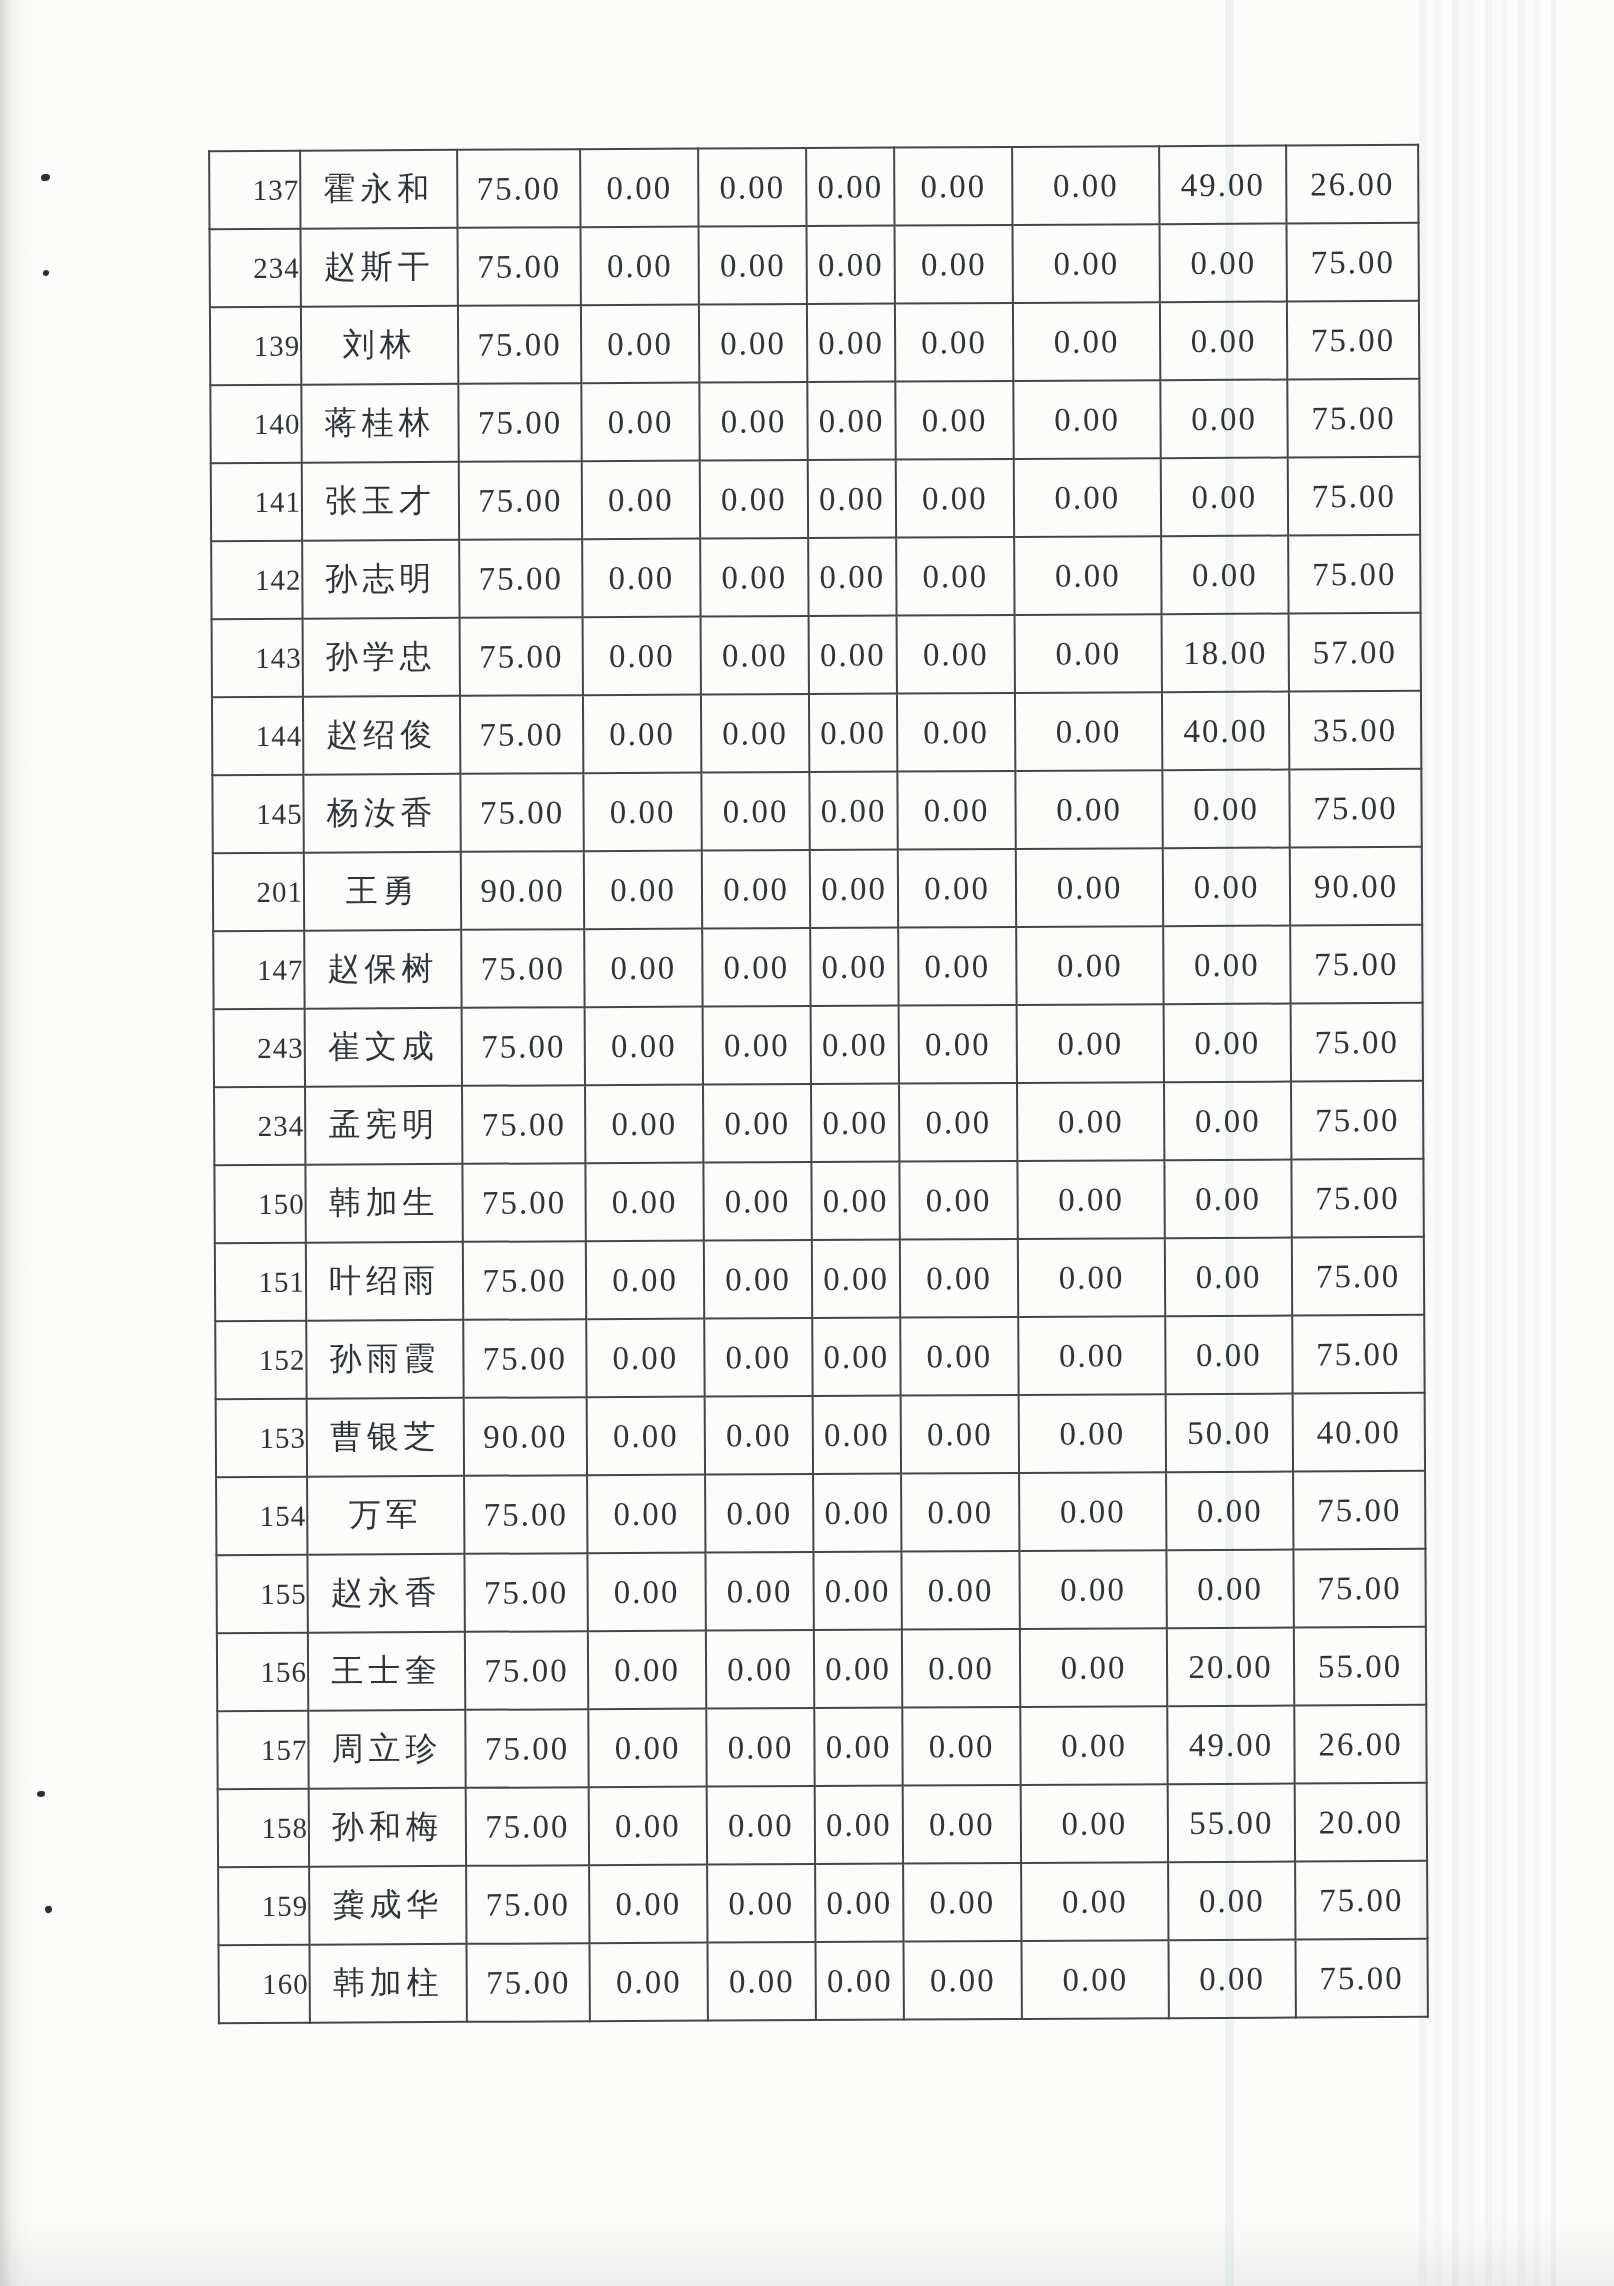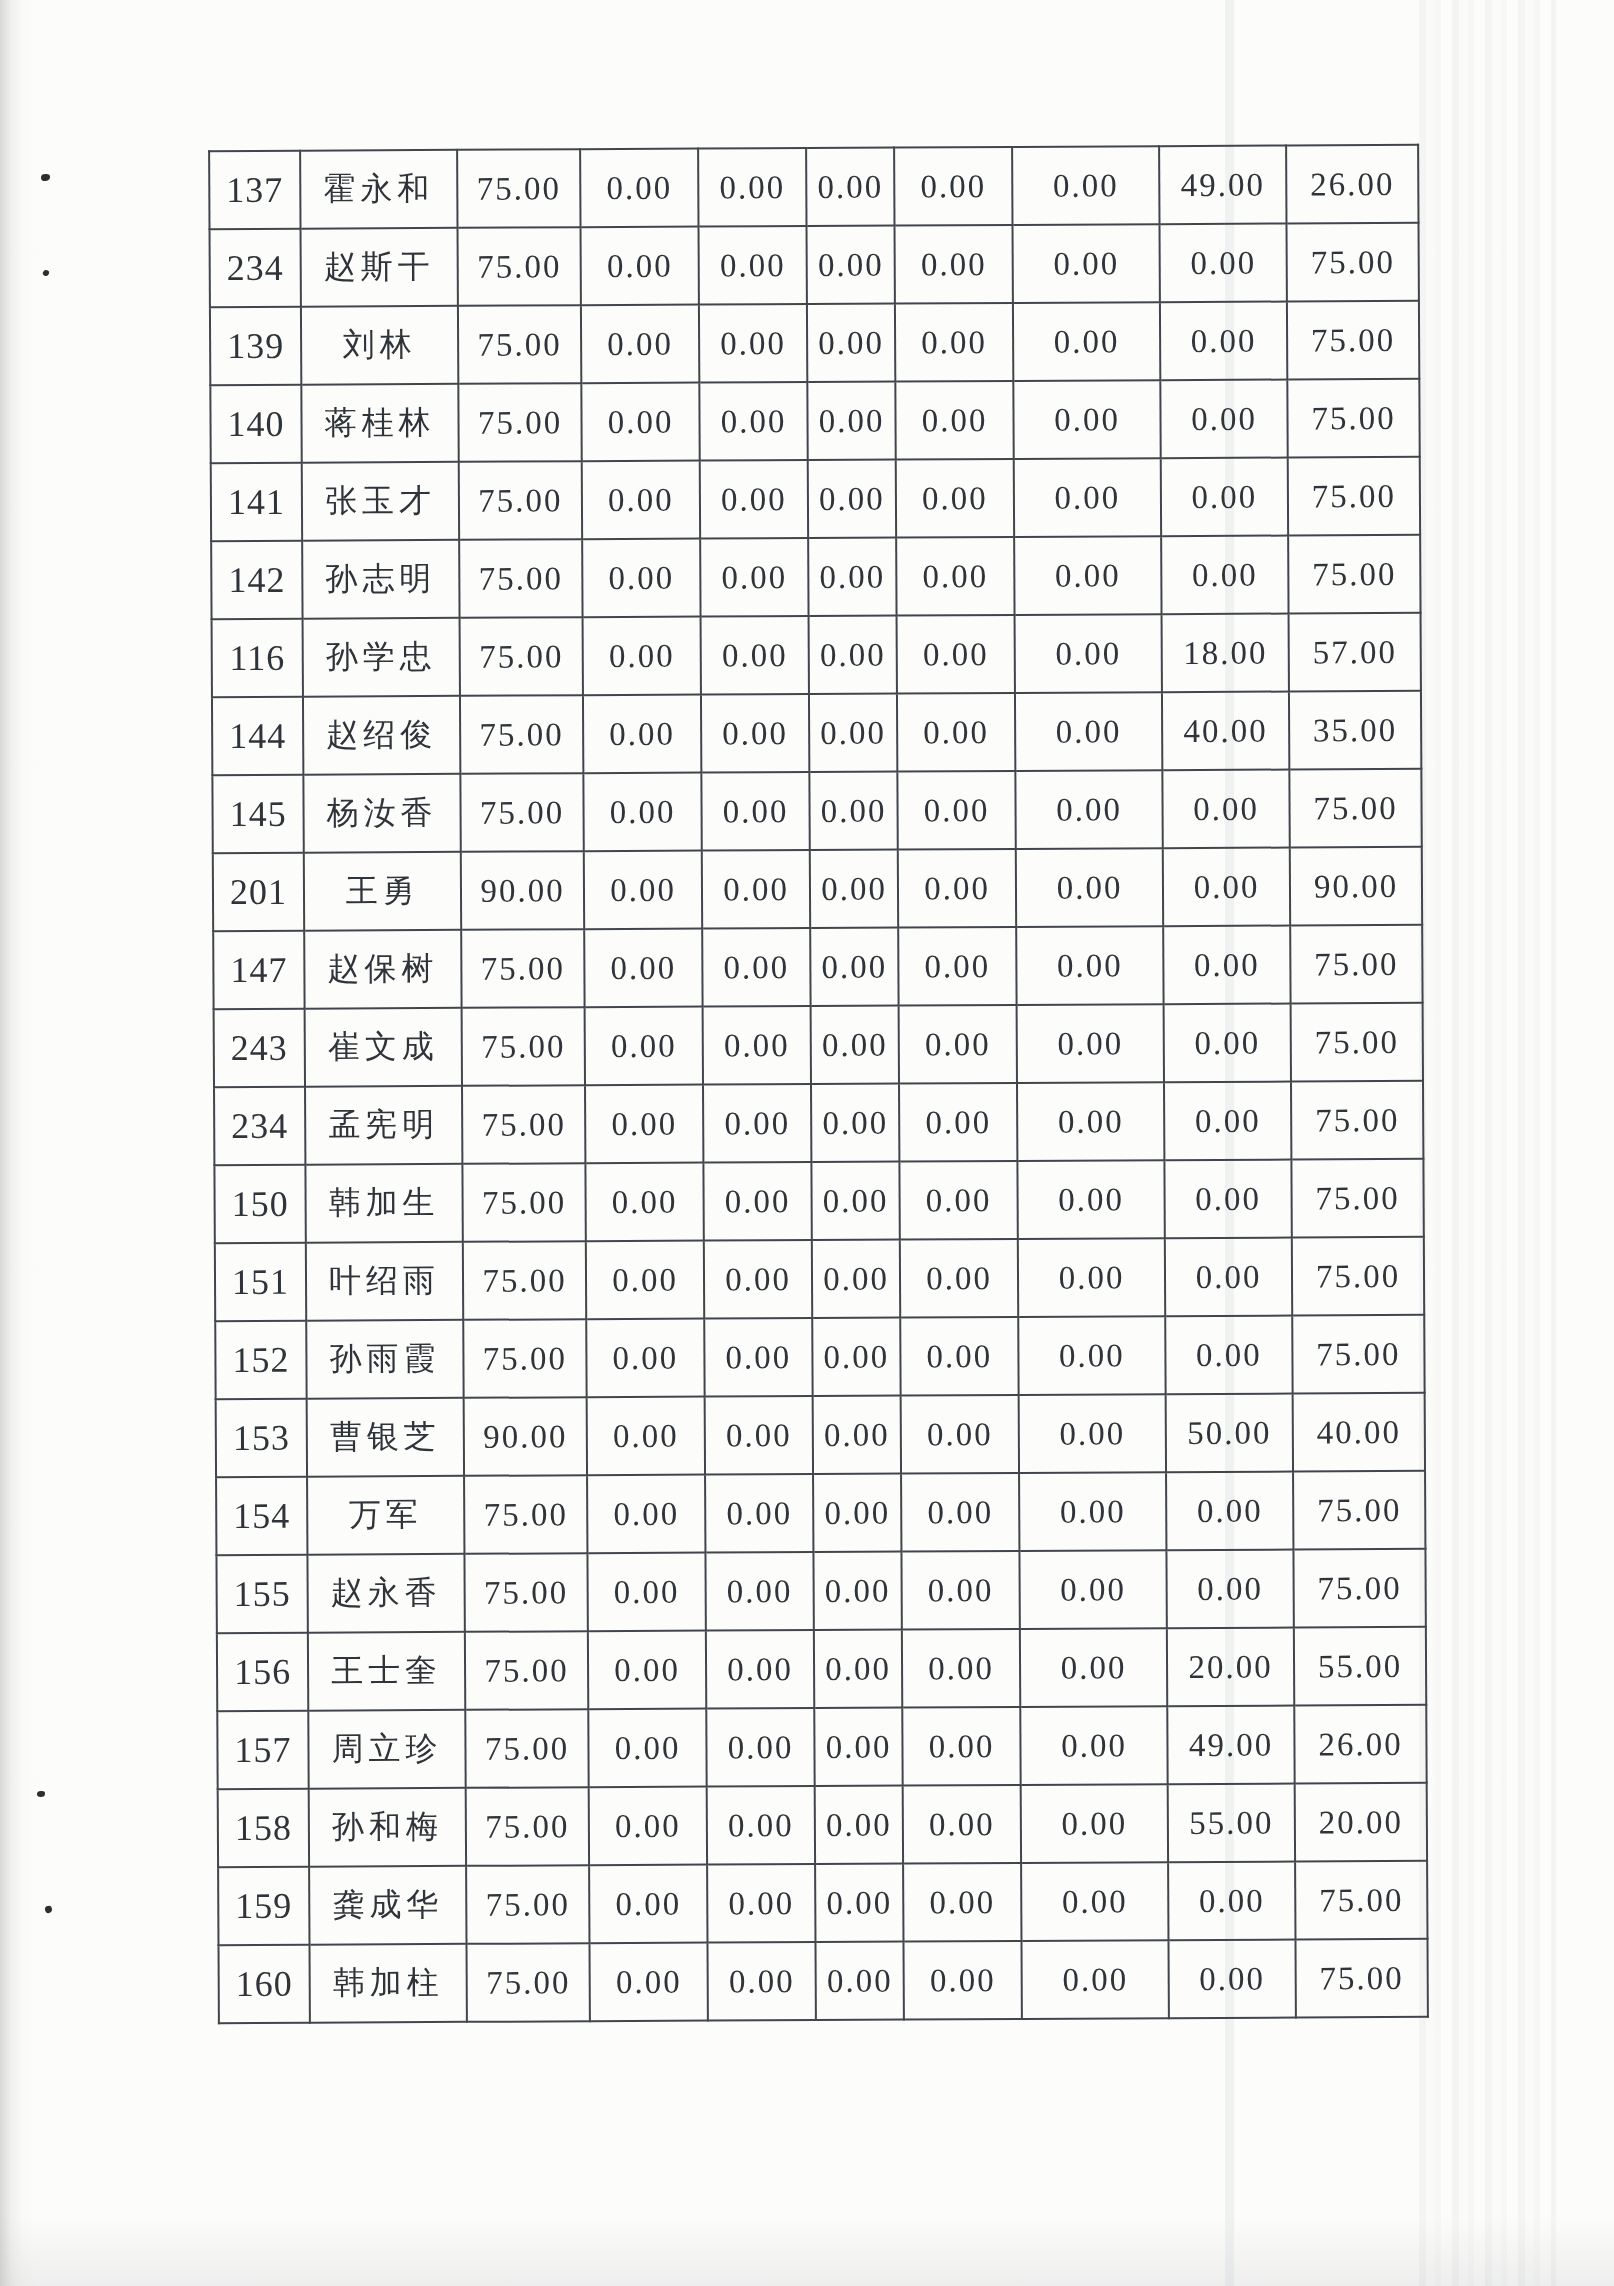--- a/index.html
+++ b/index.html
@@ -76,21 +76,21 @@
     height: 76px;
     padding: 0;
     text-align: center;
     vertical-align: middle;
     font-size: 33px;
     color: #2f343a;
     letter-spacing: 2px;
     white-space: nowrap;
     overflow: hidden;
   }
-  table.wage tr td:first-child { font-size: 36px; letter-spacing: 1px; }
+  table.wage tr td:first-child { font-size: 29px; letter-spacing: 1px; text-align: right; }
   table.wage td.name-cell { font-size: 32px; letter-spacing: 4.9px; }
   table.wage { border: 2.9px solid #41464c; }
 </style>
 </head>
 <body>
 
 <div class="page">
   <div class="edge-shadow-left"></div>
   <div class="right-streaks"></div>
   <div class="table-streak"></div>
@@ -180,21 +180,21 @@
           <td>75.00</td>
           <td>0.00</td>
           <td>0.00</td>
           <td>0.00</td>
           <td>0.00</td>
           <td>0.00</td>
           <td>0.00</td>
           <td>75.00</td>
         </tr>
         <tr>
-          <td>116</td>
+          <td>143</td>
           <td class="name-cell">孙学忠</td>
           <td>75.00</td>
           <td>0.00</td>
           <td>0.00</td>
           <td>0.00</td>
           <td>0.00</td>
           <td>0.00</td>
           <td>18.00</td>
           <td>57.00</td>
         </tr>

